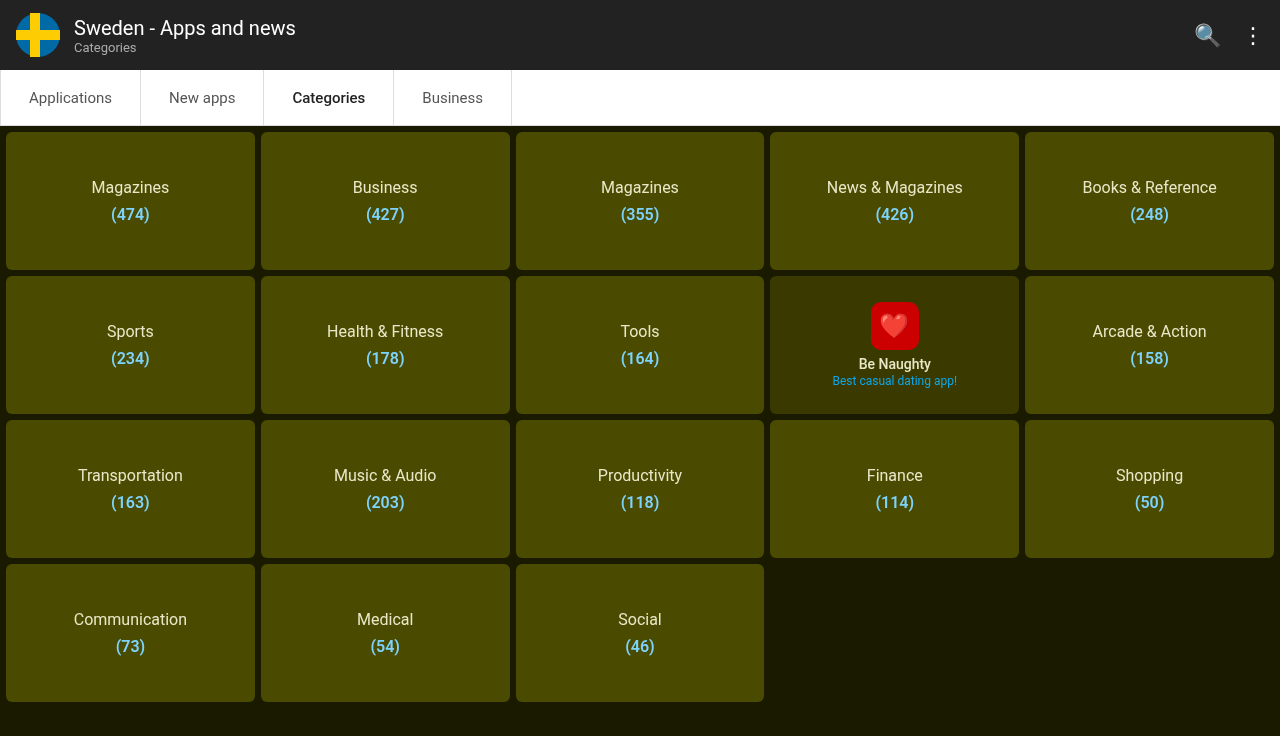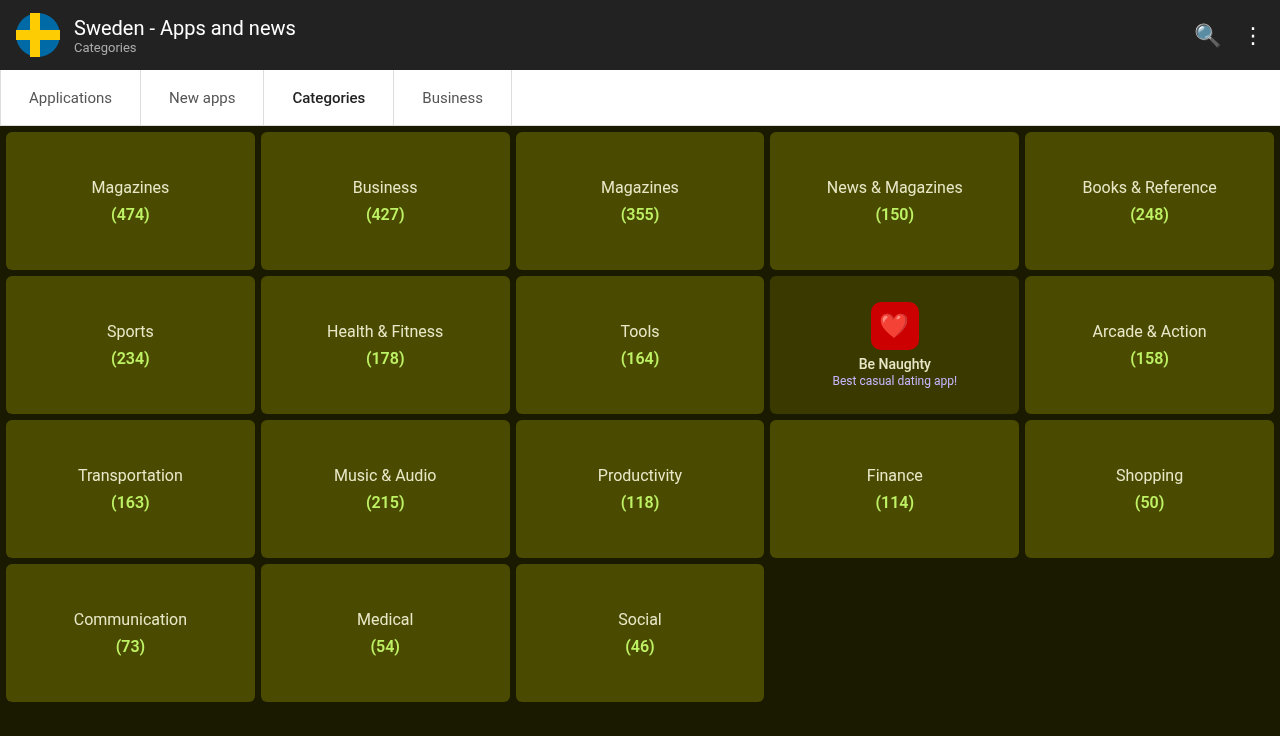--- a/index.html
+++ b/index.html
@@ -99,21 +99,21 @@
     .cat-name {
       font-size: 16px;
       font-weight: 400;
       text-align: center;
       color: #e8e8c8;
       line-height: 1.3;
     }
     .cat-count {
       font-size: 16px;
       font-weight: 600;
-      color: #bef264;
+      color: #7dd3fc;
       margin-top: 6px;
     }
 
     
     .ad-cell {
       background: #3a3a00;
       border-radius: 6px;
       display: flex;
       flex-direction: column;
       align-items: center;
@@ -131,21 +131,21 @@
       justify-content: center;
       font-size: 24px;
       margin-bottom: 6px;
     }
     .ad-app-name {
       color: #e8e8c8;
       font-size: 14px;
       font-weight: 500;
     }
     .ad-app-desc {
-      color: #c4b5fd;
+      color: #0ea5e9;
       font-size: 12px;
       margin-top: 2px;
     }
   </style>
 </head>
 <body>
 
 <div id="header">
   <div id="header-left">
     <svg id="logo" viewBox="0 0 44 44">
@@ -180,21 +180,21 @@
   <div class="category-cell">
     <span class="cat-name">Business</span>
     <span class="cat-count">(427)</span>
   </div>
   <div class="category-cell">
     <span class="cat-name">Magazines</span>
     <span class="cat-count">(355)</span>
   </div>
   <div class="category-cell">
     <span class="cat-name">News &amp; Magazines</span>
-    <span class="cat-count">(150)</span>
+    <span class="cat-count">(426)</span>
   </div>
 
   <div class="category-cell">
     <span class="cat-name">Books &amp; Reference</span>
     <span class="cat-count">(248)</span>
   </div>
   <div class="category-cell">
     <span class="cat-name">Sports</span>
     <span class="cat-count">(234)</span>
   </div>
@@ -217,21 +217,21 @@
   <div class="category-cell">
     <span class="cat-name">Arcade &amp; Action</span>
     <span class="cat-count">(158)</span>
   </div>
   <div class="category-cell">
     <span class="cat-name">Transportation</span>
     <span class="cat-count">(163)</span>
   </div>
   <div class="category-cell">
     <span class="cat-name">Music &amp; Audio</span>
-    <span class="cat-count">(215)</span>
+    <span class="cat-count">(203)</span>
   </div>
   <div class="category-cell">
     <span class="cat-name">Productivity</span>
     <span class="cat-count">(118)</span>
   </div>
 
   <div class="category-cell">
     <span class="cat-name">Finance</span>
     <span class="cat-count">(114)</span>
   </div>

